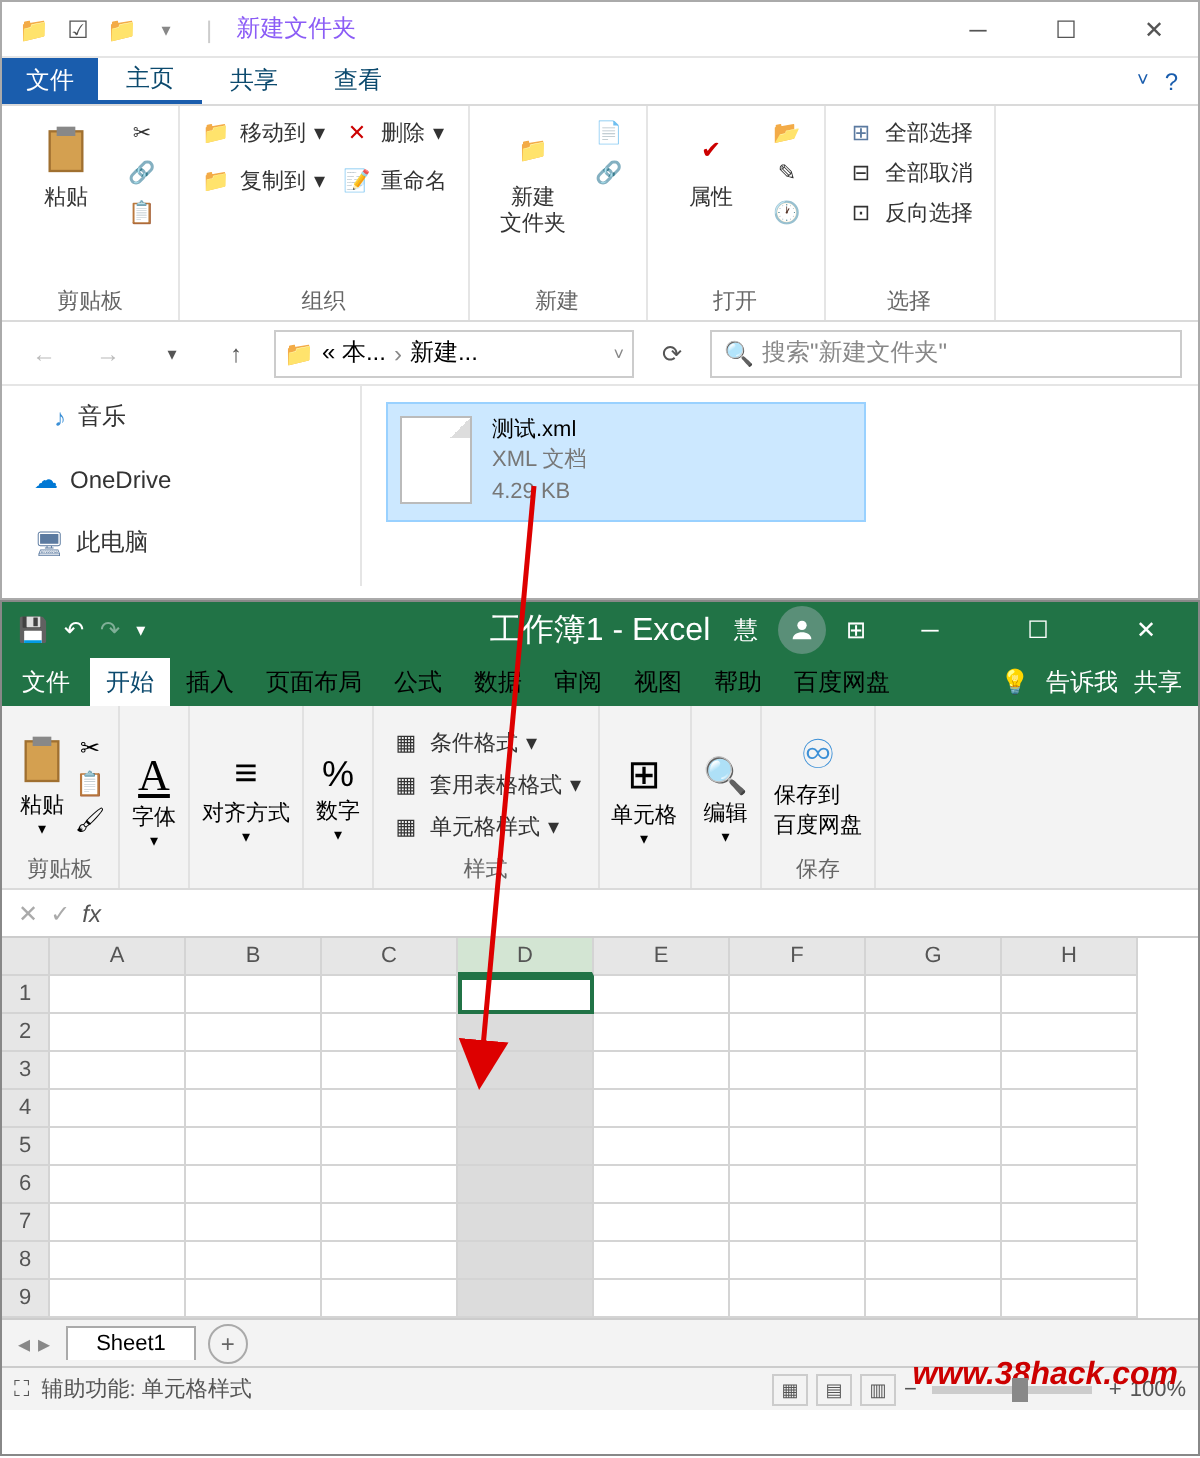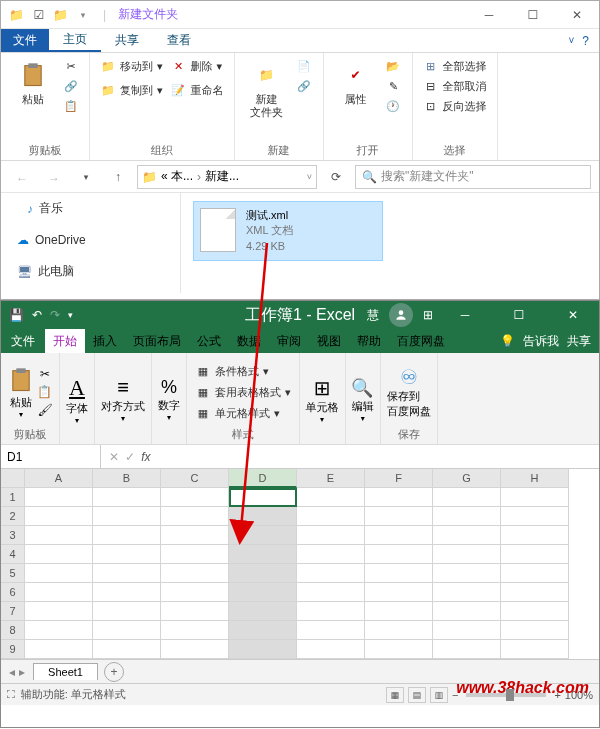--- a/index.html
+++ b/index.html
@@ -36,40 +36,40 @@
 .nav-btn { width: 26px; height: 26px; border-radius: 2px; display: flex; align-items: center; justify-content: center; color: #555; }
 .nav-btn.disabled { color: #bbb; }
 .addr-input { flex: 0 0 180px; height: 24px; border: 1px solid #ccc; display: flex; align-items: center; padding: 0 4px; gap: 4px; }
 .addr-sep { color: #888; }
 .search-box { flex: 1; height: 24px; border: 1px solid #ccc; display: flex; align-items: center; padding: 0 6px; color: #888; gap: 4px; }
 
 .explorer-body { display: flex; height: 100px; }
 .nav-pane { width: 180px; border-right: 1px solid #e5e5e5; padding: 4px 8px; }
 .nav-item { display: flex; align-items: center; gap: 6px; padding: 3px 0 3px 18px; color: #333; }
 .file-pane { flex: 1; padding: 8px 12px; }
-.file-item { display: flex; gap: 10px; padding: 6px; background: #cce8ff; border: 1px solid #99d1ff; width: 190px; }
+.file-item { display: flex; gap: 10px; padding: 6px; background: #cce8ff; border: 1px solid #99d1ff; width: 240px; }
 .file-icon { width: 36px; height: 44px; border: 1px solid #bbb; background: #fff; position: relative; }
 .file-icon::before { content: ""; position: absolute; top: 0; right: 0; width: 10px; height: 10px; background: linear-gradient(135deg, #fff 50%, #ddd 50%); }
 .file-meta { display: flex; flex-direction: column; font-size: 11px; line-height: 1.4; }
 .file-name { color: #000; }
 .file-type, .file-size { color: #777; }
 
 
 .excel { position: absolute; top: 300px; left: 0; width: 600px; height: 428px; background: #fff; border: 1px solid #888; }
 .excel-titlebar { height: 28px; background: #217346; display: flex; align-items: center; color: #fff; }
 .excel-qat { display: flex; align-items: center; gap: 8px; padding-left: 8px; }
 .excel-title { position: absolute; left: 50%; transform: translateX(-50%); font-size: 16px; }
 .excel-title-right { margin-left: auto; display: flex; align-items: center; gap: 10px; padding-right: 4px; }
 .ewin-btn { width: 44px; height: 28px; display: flex; align-items: center; justify-content: center; color: #fff; }
 .avatar { width: 24px; height: 24px; border-radius: 50%; background: #5a8f78; display: flex; align-items: center; justify-content: center; }
 
 .excel-tabs { height: 24px; background: #217346; display: flex; align-items: stretch; }
 .etab-file { color: #fff; padding: 0 10px; display: flex; align-items: center; font-size: 12px; }
 .etab { padding: 0 8px; display: flex; align-items: center; color: #000000; font-size: 12px; }
-.etab.active { background: #fff; color: #a21caf; }
+.etab.active { background: #fff; color: #0c4a6e; }
 .etab-right { margin-left: auto; display: flex; align-items: center; gap: 8px; padding-right: 8px; color: #fff; }
 
 .excel-ribbon { height: 92px; background: #f3f3f3; display: flex; border-bottom: 1px solid #dadada; }
 .er-group { border-right: 1px solid #e1e1e1; padding: 4px 6px 2px; display: flex; flex-direction: column; justify-content: space-between; }
 .er-group-label { font-size: 11px; color: #666; text-align: center; }
 .er-items { display: flex; gap: 2px; align-items: center; flex: 1; }
 .paste-btn { display: flex; flex-direction: column; align-items: center; }
 .er-letter { font-size: 22px; font-family: serif; }
 
 .formula-bar { height: 24px; display: flex; align-items: center; border-bottom: 1px solid #ccc; background: #fff; }
@@ -407,21 +407,20 @@
             <span style="font-size:20px;color:#3b8fd6">♾</span>
             <div style="font-size:11px;white-space:pre-line">保存到
 百度网盘</div>
           </div>
         </div>
       <div class="er-group-label">保存</div>
     </div>
   </div>
 
   <div class="formula-bar">
-    <div class="name-box">D1</div>
     <div class="fb-btns">
       <span>✕</span>
       <span>✓</span>
       <span style="font-style:italic;color:#555">fx</span>
     </div>
     <div class="formula-input"></div>
   </div>
 
   <div class="grid-area">
     <div class="grid" id="grid">

